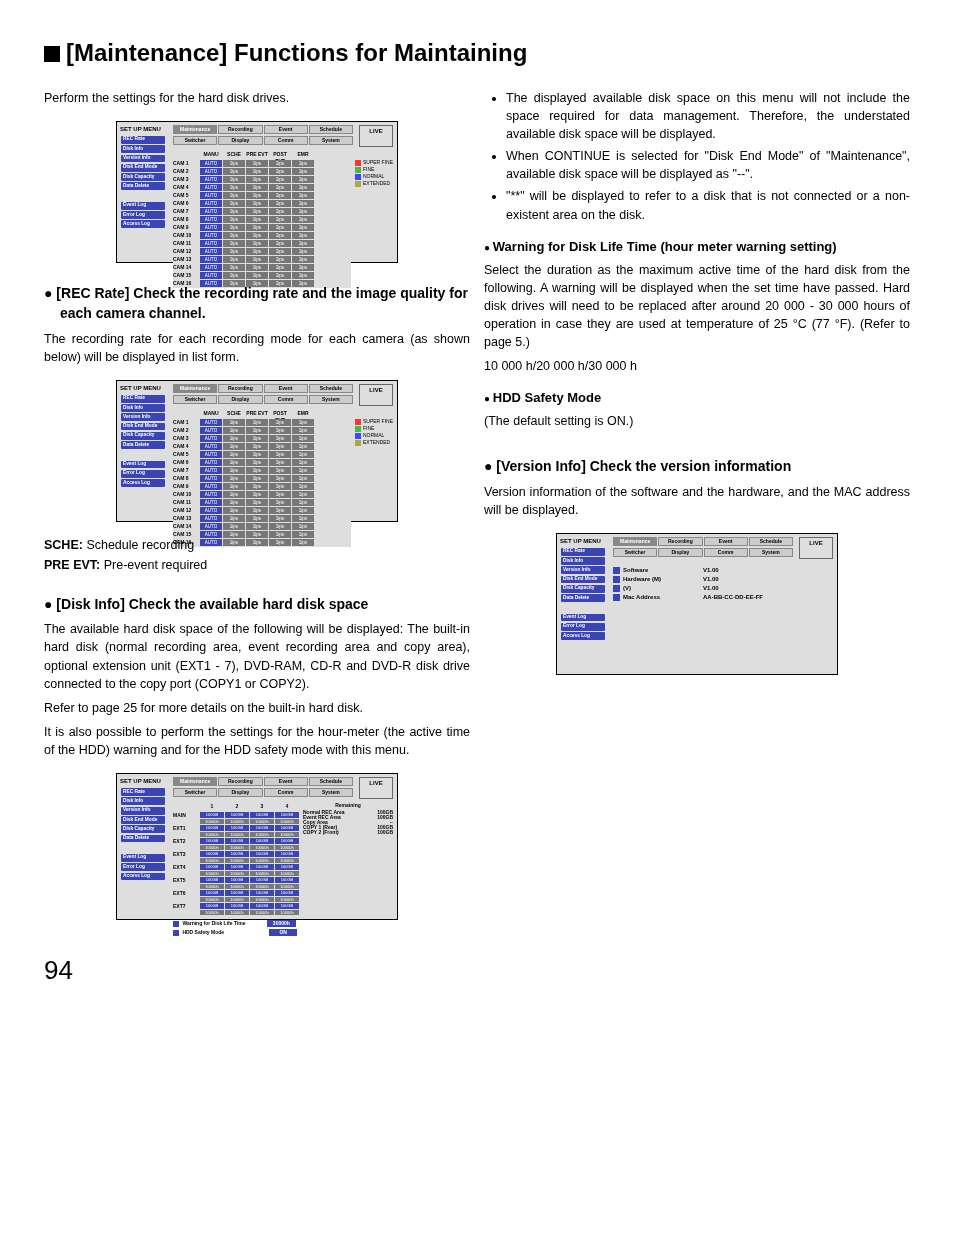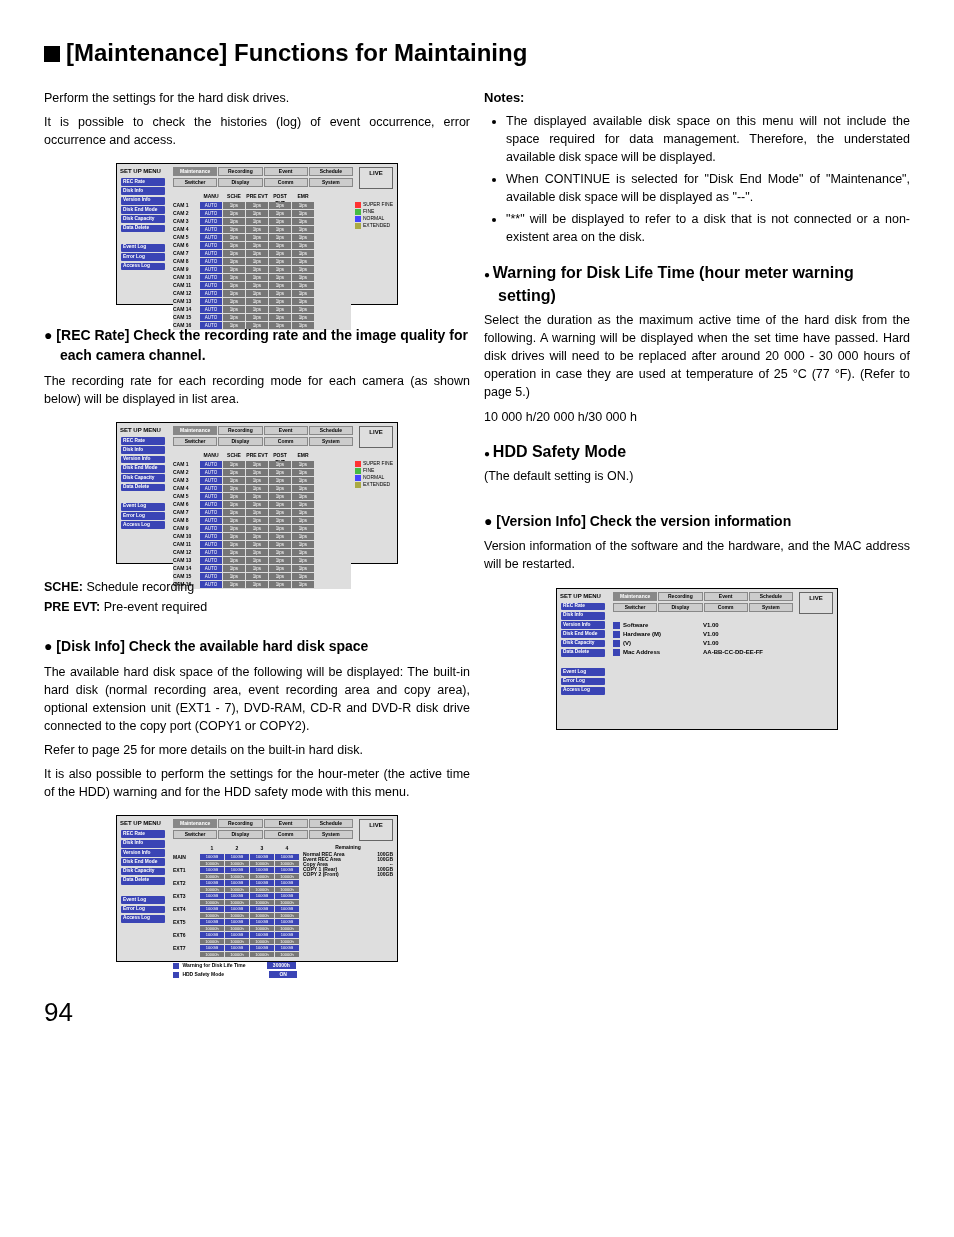--- a/index.html
+++ b/index.html
@@ -34,21 +34,21 @@
     font-size:14px;
     margin:20px 0 6px 0;
     text-indent:-16px;
     padding-left:16px;
   }
   .h3::before{
     content:"● ";
   }
   .h4 {
     font-weight:bold;
-    font-size:16px;
+    font-size:13px;
     margin:14px 0 4px 0;
     text-indent:-14px;
     padding-left:14px;
   }
   .h4::before{ content:"● "; font-size:10px;}
   .notes-h { font-weight:bold; font-size:13px; margin:0 0 4px 0;}
   ul.notes { margin:0 0 10px 0; padding-left:22px;}
   ul.notes li { margin-bottom:4px; text-align:justify;}
   .defs { margin:8px 0 0 0;}
   .defs div{ margin:2px 0;}
@@ -140,21 +140,20 @@
 <body>
 
 <div class="page-title">
   <span class="square-bullet-lg"></span><span>[Maintenance]</span><span> Functions for Maintaining</span>
 </div>
 
 <div class="columns">
 
   <div class="col">
     <p>Perform the settings for the hard disk drives.</p>
-    <p>It is possible to check the histories (log) of event occurrence, error occurrence and access.</p>
 
     <div class="shot s1">
       <div class="inner">
         <div class="side">
           <div class="sh-title">SET UP MENU</div>
           <div class="btn">REC Rate</div>
           <div class="btn">Disk Info</div>
           <div class="btn">Version Info</div>
           <div class="btn">Disk End Mode</div>
           <div class="btn">Disk Capacity</div>
@@ -326,21 +325,21 @@
               <div><span class="sw" style="background:#4b4"></span><span>FINE</span></div>
               <div><span class="sw" style="background:#44f"></span><span>NORMAL</span></div>
               <div><span class="sw" style="background:#aa4"></span><span>EXTENDED</span></div>
             </div>
           </div>
         </div>
       </div>
     </div>
 
     <div class="h3">[REC Rate] Check the recording rate and the image quality for each camera channel.</div>
-    <p>The recording rate for each recording mode for each camera (as shown below) will be displayed in list area.</p>
+    <p>The recording rate for each recording mode for each camera (as shown below) will be displayed in list form.</p>
 
     <div class="shot s1">
       <div class="inner">
         <div class="side">
           <div class="sh-title">SET UP MENU</div>
           <div class="btn">REC Rate</div>
           <div class="btn">Disk Info</div>
           <div class="btn">Version Info</div>
           <div class="btn">Disk End Mode</div>
           <div class="btn">Disk Capacity</div>
@@ -719,36 +718,35 @@
             <span>HDD Safety Mode</span>
             <span style="display:inline-block;background:#3a44b5;color:#fff;padding:1px 10px;margin-left:44px;">ON</span>
           </div>
         </div>
       </div>
     </div>
 
   </div>
 
   <div class="col">
-    <div class="notes-h">Notes:</div>
     <ul class="notes">
       <li>The displayed available disk space on this menu will not include the space required for data management. Therefore, the understated available disk space will be displayed.</li>
       <li>When CONTINUE is selected for "Disk End Mode" of "Maintenance", available disk space will be displayed as "--".</li>
       <li>"**" will be displayed to refer to a disk that is not connected or a non-existent area on the disk.</li>
     </ul>
 
     <div class="h4">Warning for Disk Life Time (hour meter warning setting)</div>
     <p>Select the duration as the maximum active time of the hard disk from the following. A warning will be displayed when the set time have passed. Hard disk drives will need to be replaced after around 20 000 - 30 000 hours of operation in case they are used at temperature of 25 °C (77 °F). (Refer to page 5.)</p>
     <p>10 000 h/20 000 h/30 000 h</p>
 
     <div class="h4">HDD Safety Mode</div>
     <p>(The default setting is ON.)</p>
 
     <div class="h3" style="margin-top:26px">[Version Info] Check the version information</div>
-    <p>Version information of the software and the hardware, and the MAC address will be restarted.</p>
+    <p>Version information of the software and the hardware, and the MAC address will be displayed.</p>
 
     <div class="shot s4">
       <div class="inner">
         <div class="side">
           <div class="sh-title">SET UP MENU</div>
           <div class="btn">REC Rate</div>
           <div class="btn">Disk Info</div>
           <div class="btn">Version Info</div>
           <div class="btn">Disk End Mode</div>
           <div class="btn">Disk Capacity</div>

